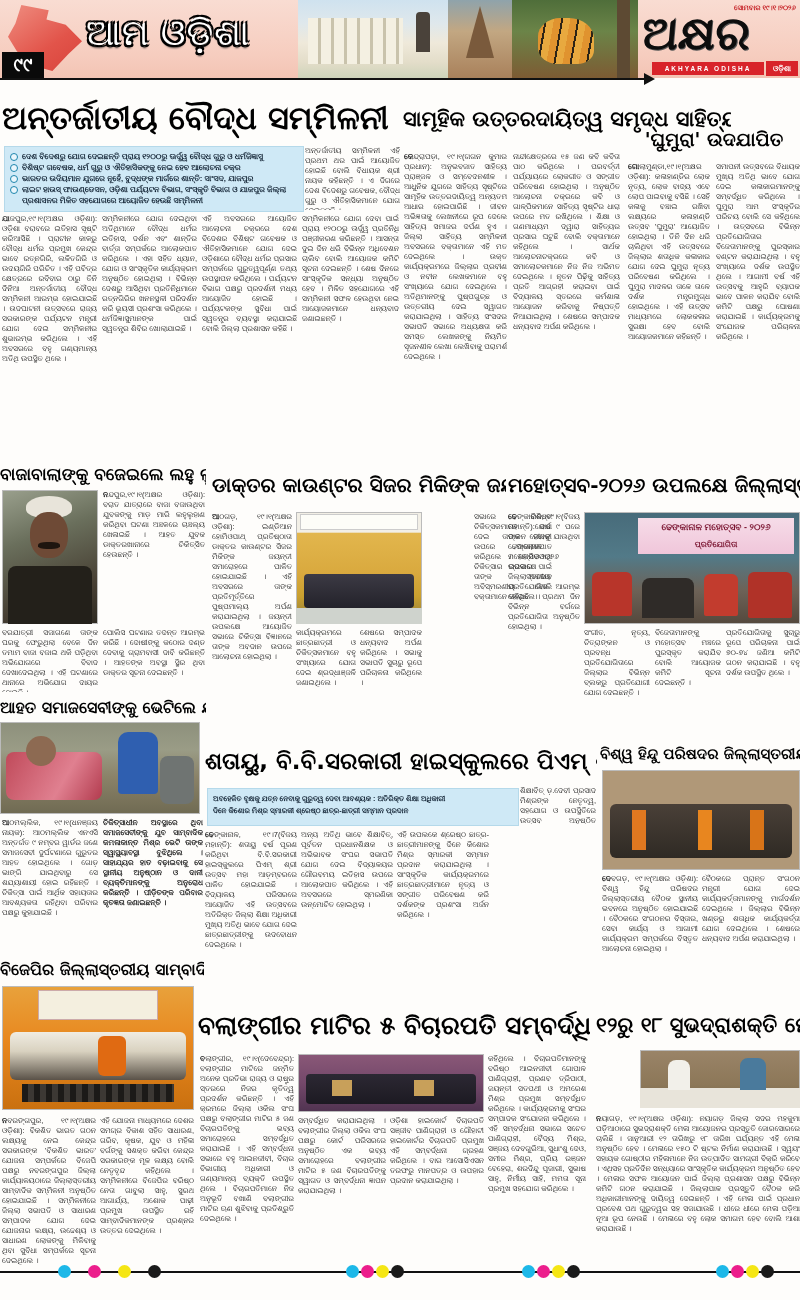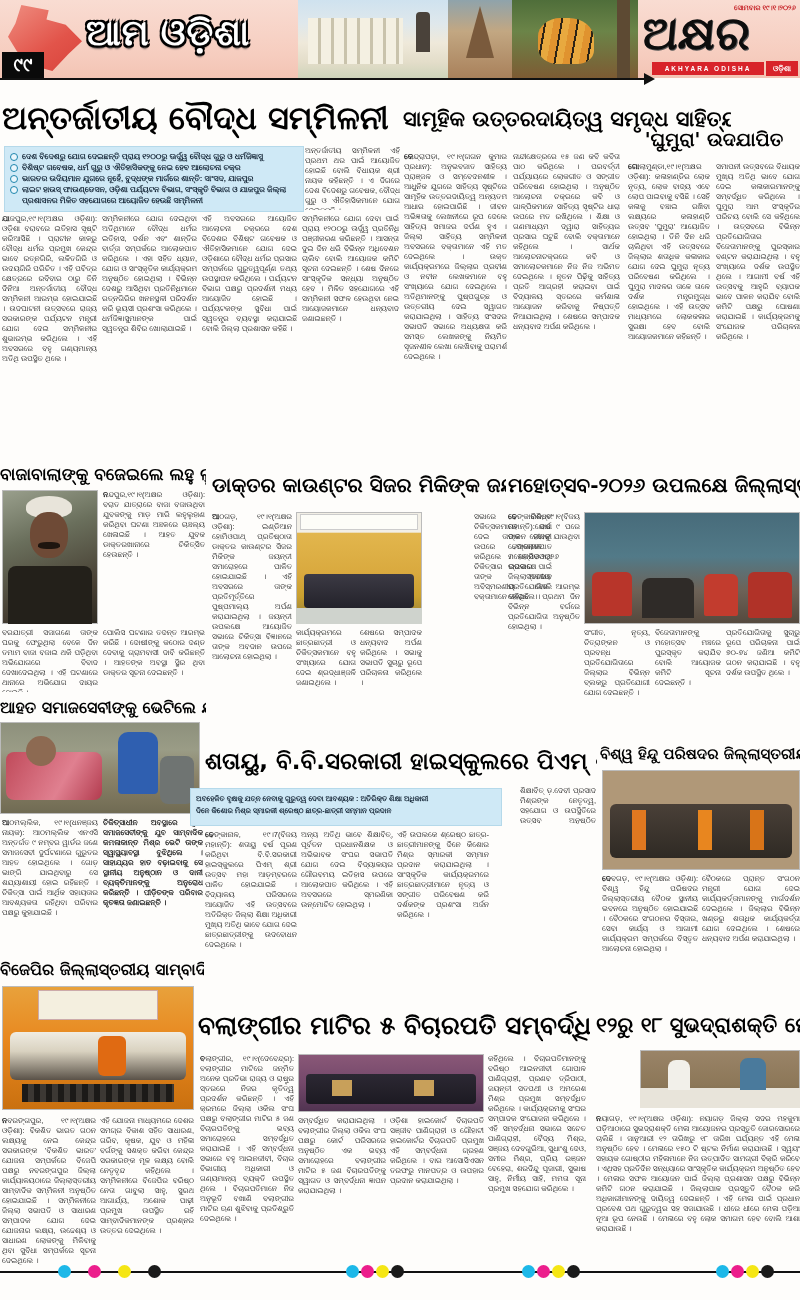--- a/index.html
+++ b/index.html
@@ -3,21 +3,21 @@
 <meta charset="utf-8">
 <style>
   html,body{margin:0;padding:0;background:#e9e9e9;}
   #page{position:relative;width:800px;height:1300px;margin:0 auto;background:#fefdfb;
         font-family:"Liberation Sans","DejaVu Sans",sans-serif;overflow:hidden;color:#1c1c1c;}
   .abs{position:absolute;}
   
   #banner{left:0;top:0;width:800px;height:78px;background:linear-gradient(180deg,#f9dcd2 0%,#f6cdbf 70%,#f3c4b4 100%);}
   #map{left:8px;top:5px;width:74px;height:66px;background:linear-gradient(145deg,#ef8d80,#e2544a 60%,#d8433b);
        clip-path:polygon(18% 0,55% 8%,52% 22%,78% 30%,100% 55%,82% 74%,60% 100%,34% 92%,12% 70%,0 48%,10% 28%);}
-  #mast-title{left:86px;top:12px;width:218px;font-size:36px;font-weight:bold;color:#fff;letter-spacing:1px;
+  #mast-title{left:86px;top:12px;width:218px;font-size:36px;font-weight:normal;color:#fff;letter-spacing:1px;
        text-shadow:-2px -2px 0 #000,2px -2px 0 #000,-2px 2px 0 #000,2px 2px 0 #000,0 3px 2px #222;white-space:nowrap;}
   .bphoto{top:0;height:78px;overflow:hidden;}
   #ph-building{left:298px;width:150px;background:linear-gradient(180deg,#cfe2ef 0%,#dfe8ec 30%,#efe9da 55%,#e3ddc9 80%,#cdd3b9 100%);}
   #ph-building .win{position:absolute;left:10px;top:18px;width:95px;height:46px;
       background:repeating-linear-gradient(90deg,#f4f0e2 0 10px,#c9c3ac 10px 13px);}
   #ph-building .statue{position:absolute;right:18px;top:12px;width:14px;height:40px;background:#4a423a;border-radius:4px 4px 0 0;}
   #ph-temple{left:448px;width:64px;background:linear-gradient(180deg,#8fa3ab 0%,#c2a782 40%,#a9815b 100%);}
   #ph-temple .spire{position:absolute;left:18px;top:6px;width:28px;height:52px;background:#7a5a3c;
       clip-path:polygon(50% 0,78% 55%,100% 100%,0 100%,22% 55%);}
   #ph-tiger{left:512px;width:126px;background:linear-gradient(180deg,#4f6e3a 0%,#6b8448 40%,#7d5b33 100%);}
@@ -133,20 +133,25 @@
     <div class="pl" style="left:0;top:96px;width:126px;height:16px;background:#cfd3cd;"></div>
   </div>
   <div class="abs col" style="left:426px;top:512px;width:78px;height:228px;margin-left:48px;">ସଭାରେ ବିଶିଷ୍ଟ ଚିକିତ୍ସକମାନେ ଯୋଗ ଦେଇ ତାଙ୍କ ଜୀବନୀ ଉପରେ ଆଲୋକପାତ କରିଥିଲେ । ହୋମିଓପାଥି ଚିକିତ୍ସାର ପ୍ରସାର ପାଇଁ ତାଙ୍କ ଅବଦାନ ଅବିସ୍ମରଣୀୟ ବୋଲି ବକ୍ତାମାନେ କହିଥିଲେ ।</div>
   <div class="abs col" style="left:296px;top:628px;width:60px;height:112px;">କାର୍ଯ୍ୟକ୍ରମରେ ଛାତ୍ରଛାତ୍ରୀ ଓ ଚିକିତ୍ସକମାନେ ବହୁ ସଂଖ୍ୟାରେ ଯୋଗ ଦେଇ ଶ୍ରଦ୍ଧାଞ୍ଜଳି ଜଣାଇଥିଲେ ।</div>
   <div class="abs col" style="left:360px;top:628px;width:62px;height:112px;">ଶେଷରେ ସମ୍ପାଦକ ଧନ୍ୟବାଦ ଅର୍ପଣ କରିଥିଲେ । ସଭାକୁ ସଭାପତି ସୁଚାରୁ ରୂପେ ପରିଚାଳନା କରିଥିଲେ ।</div>
 
   <div class="abs hl" style="left:508px;top:464px;width:292px;font-size:20px;line-height:42px;">ମହୋତ୍ସବ-୨୦୨୬ ଉପଲକ୍ଷେ ଜିଲ୍ଲାସ୍ତରୀୟ ପ୍ରତିଯୋଗିତା</div>
   <div class="abs col lede" style="left:508px;top:512px;width:72px;height:228px;">ଢେଙ୍କାନାଳ, ୧୯।୧(ବିଜୟ ମହାନ୍ତି): ବର୍ଷ ୯ ପରେ ପାଳନ ହେବାକୁ ଯାଉଥିବା ଢେଙ୍କାନାଳ ମହୋତ୍ସବ-୨୦୨୬ ଉପଲକ୍ଷେ ଜିଲ୍ଲାସ୍ତରୀୟ ପ୍ରତିଯୋଗିତା ଆରମ୍ଭ ହୋଇଛି । ପ୍ରଥମ ଦିନ ବିଭିନ୍ନ ବର୍ଗରେ ପ୍ରତିଯୋଗିତା ଅନୁଷ୍ଠିତ ହୋଇଥିଲା ।</div>
   <div class="abs photo" style="left:584px;top:512px;width:216px;height:112px;
        background:linear-gradient(180deg,#476b7a 0%,#527a88 40%,#6d6257 70%,#54483c 100%);">
+    <div class="pl" style="left:54px;top:6px;width:156px;height:36px;background:linear-gradient(180deg,#f6dce8,#f0c6da);
+         color:#7a1430;font-size:9px;font-weight:bold;text-align:center;line-height:18px;overflow:hidden;">
+      <div>ଢେଙ୍କାନାଳ ମହୋତ୍ସବ - ୨୦୨୬</div>
+      <div style="font-size:8px;">ପ୍ରତିଯୋଗିତା</div>
+    </div>
     <div class="pl" style="left:8px;top:60px;width:40px;height:44px;background:#b8352a;border-radius:6px 6px 2px 2px;"></div>
     <div class="pl" style="left:120px;top:62px;width:34px;height:42px;background:#c23c2e;border-radius:6px 6px 2px 2px;"></div>
     <div class="pl" style="left:164px;top:60px;width:44px;height:46px;background:#b03228;border-radius:6px 6px 2px 2px;"></div>
     <div class="pl" style="left:58px;top:66px;width:52px;height:40px;background:#2f2b28;border-radius:8px 8px 0 0;"></div>
   </div>
   <div class="abs col" style="left:584px;top:628px;width:66px;height:112px;">ସଂଗୀତ, ନୃତ୍ୟ, ଚିତ୍ରାଙ୍କନ ଓ ପ୍ରବନ୍ଧ ପ୍ରତିଯୋଗିତାରେ ଜିଲ୍ଲାର ବିଭିନ୍ନ ବ୍ଲକରୁ ପ୍ରତିଯୋଗୀ ଯୋଗ ଦେଇଛନ୍ତି ।</div>
   <div class="abs col" style="left:655px;top:628px;width:66px;height:112px;">ବିଜେତାମାନଙ୍କୁ ମହୋତ୍ସବ ମଞ୍ଚରେ ପୁରସ୍କୃତ କରାଯିବ ବୋଲି ଆୟୋଜକ କମିଟି ସୂଚନା ଦେଇଛନ୍ତି ।</div>
   <div class="abs col" style="left:726px;top:628px;width:74px;height:112px;">ପ୍ରତିଯୋଗିତାକୁ ସୁଚାରୁ ରୂପେ ପରିଚାଳନା ପାଇଁ ୭୦-୭୪ ଜଣିଆ କମିଟି ଗଠନ କରାଯାଇଛି । ବହୁ ଦର୍ଶକ ଉପସ୍ଥିତ ଥିଲେ ।</div>
 
   <div class="abs hl" style="left:0px;top:696px;width:206px;font-size:16px;line-height:24px;">ଆହତ ସମାଜସେବୀଙ୍କୁ ଭେଟିଲେ ଯୁବ ସାମ୍ବାଦିକ</div>
@@ -154,21 +159,21 @@
        background:linear-gradient(180deg,#8d907c 0%,#9a9c86 30%,#8a8268 60%,#6f6a52 100%);">
     <div class="pl" style="left:6px;top:30px;width:96px;height:48px;background:linear-gradient(120deg,#c04a5a,#e08090 60%,#b23b4e);border-radius:8px;"></div>
     <div class="pl" style="left:26px;top:14px;width:30px;height:30px;background:#8d6a52;border-radius:50%;"></div>
     <div class="pl" style="left:118px;top:10px;width:40px;height:62px;background:#2f5fb0;border-radius:10px 10px 4px 4px;"></div>
     <div class="pl" style="left:160px;top:34px;width:34px;height:48px;background:#6f7472;border-radius:8px;"></div>
   </div>
   <div class="abs col lede" style="left:2px;top:818px;width:96px;height:134px;">ଆଠମଲ୍ଲିକ, ୧୯।୧(ଧନଞ୍ଜୟ ନାୟକ): ଆଠମଲ୍ଲିକ ଏନଏସି ଅନ୍ତର୍ଗତ ୯ ନମ୍ବର ୱାର୍ଡର ଜଣେ ସମାଜସେବୀ ଦୁର୍ଘଟଣାରେ ଗୁରୁତର ଆହତ ହୋଇଥିଲେ । ଗୋଡ଼ ଭାଙ୍ଗି ଯାଇଥିବାରୁ ସେ ଶଯ୍ୟାଶାୟୀ ହୋଇ ରହିଛନ୍ତି । ଚିକିତ୍ସା ପାଇଁ ଆର୍ଥିକ ସହାୟତାର ଆବଶ୍ୟକତା ରହିଥିବା ପରିବାର ପକ୍ଷରୁ କୁହାଯାଇଛି ।</div>
   <div class="abs col" style="left:103px;top:818px;width:100px;height:134px;font-weight:bold;">ଚିକିତ୍ସାଧୀନ ଅବସ୍ଥାରେ ଥିବା ସମାଜସେବୀଙ୍କୁ ଯୁବ ସାମ୍ବାଦିକ କମଳାକାନ୍ତ ମିଶ୍ର ଭେଟି ତାଙ୍କ ସ୍ୱାସ୍ଥ୍ୟାବସ୍ଥା ବୁଝିଥିଲେ । ସାହାଯ୍ୟର ହାତ ବଢ଼ାଇବାକୁ ସେ ସ୍ଥାନୀୟ ଅନୁଷ୍ଠାନ ଓ ଦାନୀ ବ୍ୟକ୍ତିମାନଙ୍କୁ ଅନୁରୋଧ କରିଛନ୍ତି । ପୀଡ଼ିତଙ୍କ ପରିବାର କୃତଜ୍ଞତା ଜଣାଇଛନ୍ତି ।</div>
 
   <div class="abs hl" style="left:205px;top:740px;width:392px;font-size:23px;line-height:42px;">ଶତାୟୁ, ବି.ବି.ସରକାରୀ ହାଇସ୍କୁଲରେ ପିଏମ୍ ଶ୍ରୀ ଉତ୍ସବ</div>
-  <div class="abs bluebox" style="left:190px;top:788px;width:300px;height:28px;">
+  <div class="abs bluebox" style="left:207px;top:788px;width:300px;height:28px;">
     <div class="brow" style="font-size:7.2px;line-height:12px;">
         <span>ଅବହେଳିତ ବୃକ୍ଷକୁ ଯତ୍ନ ନେବାକୁ ଗୁରୁତ୍ୱ ଦେବା ଆବଶ୍ୟକ : ଅତିରିକ୍ତ ଶିକ୍ଷା ଅଧିକାରୀ</span>
       </div>
     <div class="brow" style="font-size:7.2px;line-height:12px;">
         <span>ଦିନେ କିଶୋର ମିଶ୍ର ସ୍ମାରକୀ ଶ୍ରେଷ୍ଠ ଛାତ୍ର-ଛାତ୍ରୀ ସମ୍ମାନ ପ୍ରଦାନ</span>
       </div>
   </div>
   <div class="abs col" style="left:520px;top:786px;width:76px;height:38px;">ଶିକ୍ଷାବିତ୍ ଡ଼.ଦେବୀ ପ୍ରସାଦ ମିଶ୍ରଙ୍କ ନେତୃତ୍ୱ, ସହଯୋଗ ଓ ଉପସ୍ଥିତିରେ ଉତ୍ସବ ଅନୁଷ୍ଠିତ ହୋଇଥିଲା ।</div>
   <div class="abs col lede" style="left:205px;top:830px;width:92px;height:168px;">ଢେଙ୍କାନାଳ, ୧୯।7(ବିଜୟ ମହାନ୍ତି): ଶତାୟୁ ବର୍ଷ ପୂରଣ କରିଥିବା ବି.ବି.ସରକାରୀ ହାଇସ୍କୁଲରେ ପିଏମ୍ ଶ୍ରୀ ଉତ୍ସବ ମହା ଆଡ଼ମ୍ବରରେ ପାଳିତ ହୋଇଯାଇଛି । ବିଦ୍ୟାଳୟ ପରିସରରେ ଆୟୋଜିତ ଏହି ଉତ୍ସବରେ ଅତିରିକ୍ତ ଜିଲ୍ଲା ଶିକ୍ଷା ଅଧିକାରୀ ମୁଖ୍ୟ ଅତିଥି ଭାବେ ଯୋଗ ଦେଇ ଛାତ୍ରଛାତ୍ରୀଙ୍କୁ ଉଦବୋଧନ ଦେଇଥିଲେ ।</div>
   <div class="abs col" style="left:301px;top:830px;width:92px;height:168px;">ଅନ୍ୟ ଅତିଥି ଭାବେ ଶିକ୍ଷାବିତ୍, ପୂର୍ବତନ ପ୍ରଧାନଶିକ୍ଷକ ଓ ଅଭିଭାବକ ସଂଘର ସଭାପତି ଯୋଗ ଦେଇ ବିଦ୍ୟାଳୟର ଗୌରବମୟ ଇତିହାସ ଉପରେ ଆଲୋକପାତ କରିଥିଲେ । ଏହି ଅବସରରେ ସ୍ମରଣିକା ଉନ୍ମୋଚିତ ହୋଇଥିଲା ।</div>

